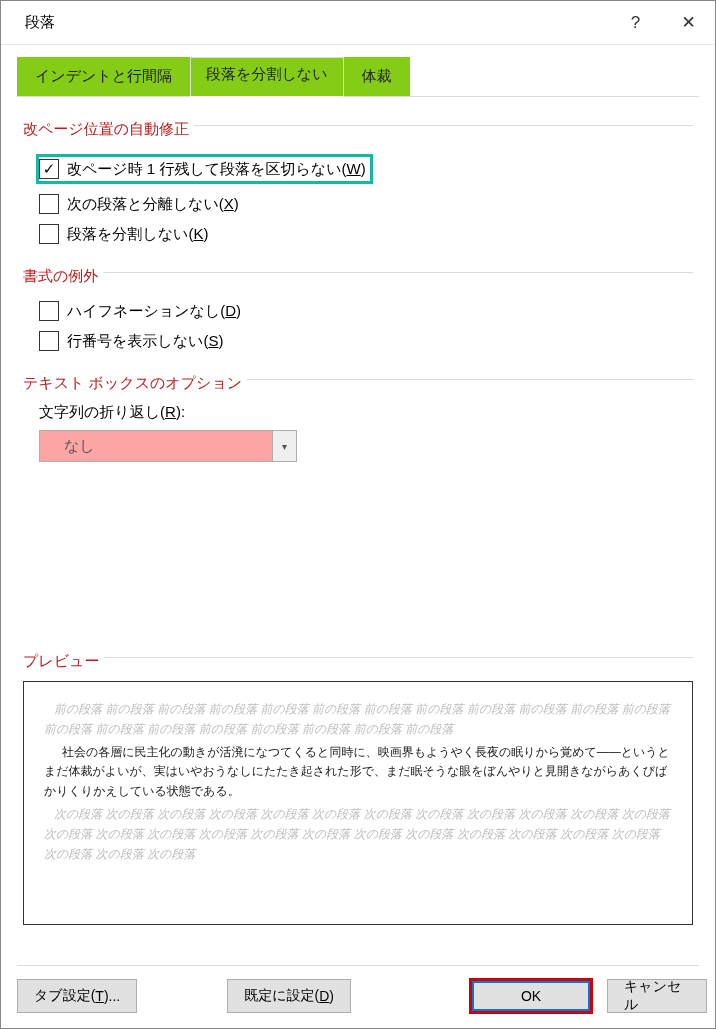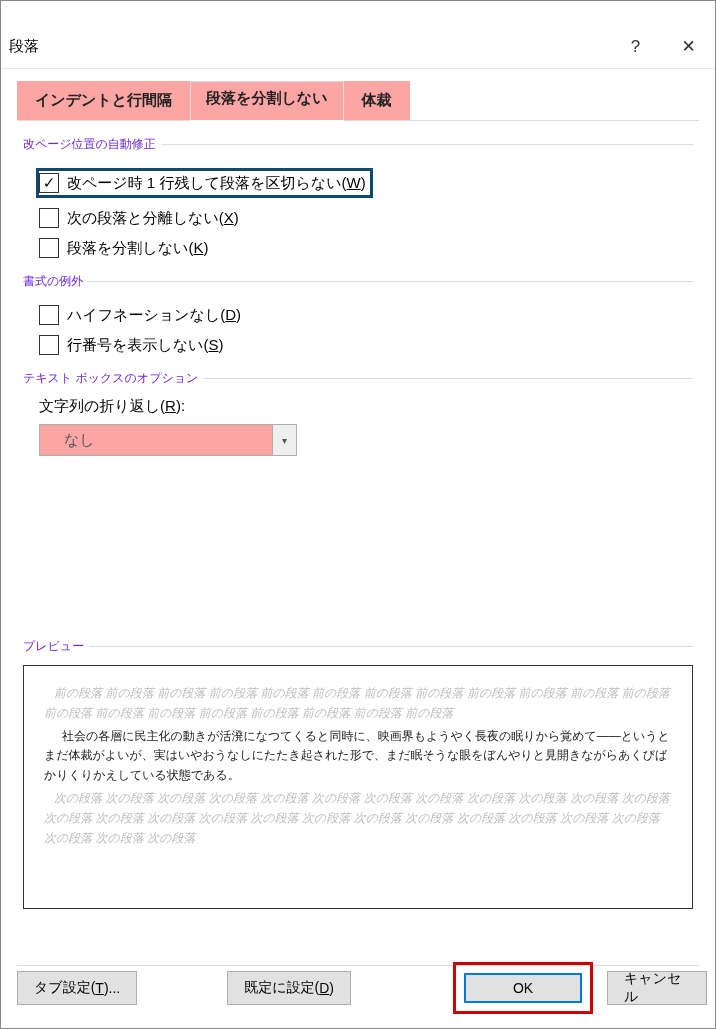--- a/index.html
+++ b/index.html
@@ -14,23 +14,22 @@
       width: 716px;
       height: 1029px;
       overflow: hidden;
       position: relative;
       border: 1px solid #888;
     }
     .titlebar {
       height: 44px;
       display: flex;
       align-items: center;
-      padding-left: 8px;
+      padding-left: 24px;
       border-bottom: 1px solid #e8e8e8;
-      margin-top: 24px;
     }
     .title-text {
       flex: 1;
       font-size: 15px;
     }
     .titlebar-btn {
       width: 53px;
       height: 44px;
       display: flex;
       align-items: center;
@@ -42,23 +41,22 @@
       padding: 12px 16px 0 16px;
     }
     .tabs {
       display: flex;
       border-bottom: 1px solid #dcdcdc;
     }
     .tab {
       padding: 10px 18px 10px 18px;
       font-size: 15px;
       color: #222;
-      background: #fca5a5;
+      background: #84cc16;
       position: relative;
-      font-weight: bold;
     }
     .tab.active {
       border: 1px solid #dcdcdc;
       border-bottom: 1px solid #fff;
       margin-bottom: -1px;
     }
     .tab-highlight-red {
       border: 3px solid #d10000;
       padding: 7px 15px 7px 15px;
     }
@@ -67,40 +65,41 @@
     }
     .group {
       margin-bottom: 10px;
     }
     .group-header {
       display: flex;
       align-items: center;
       margin-bottom: 10px;
     }
     .group-title {
-      font-size: 12px;
-      color: #6d28d9;
+      font-size: 15px;
+      color: #b91c1c;
       white-space: nowrap;
+      margin-top: 8px;
     }
     .group-line {
       flex: 1;
       height: 1px;
       background: #dcdcdc;
       margin-left: 5px;
     }
     .checkbox-row {
       display: flex;
       align-items: center;
       padding: 5px 0 5px 16px;
     }
     .checkbox-row.highlighted {
       padding-left: 13px;
     }
     .highlight-box {
-      border: 3px solid #0c4a6e;
+      border: 3px solid #14b8a6;
       display: inline-flex;
       align-items: center;
       padding: 2px 4px 2px 0;
     }
     .cbx {
       width: 20px;
       height: 20px;
       border: 1px solid #333;
       display: inline-flex;
       align-items: center;
@@ -180,21 +179,21 @@
       border: 1px solid #adadad;
       background: #e1e1e1;
       padding: 0 16px;
       font-size: 14px;
       display: inline-flex;
       align-items: center;
       justify-content: center;
     }
     .btn-ok-wrap {
       border: 3px solid #d10000;
-      padding: 8px;
+      padding: 0;
     }
     .btn-ok {
       width: 118px;
       border: 2px solid #0078d7;
       background: #e1e1e1;
       height: 30px;
     }
     .sep-line {
       position: absolute;
       bottom: 62px;

